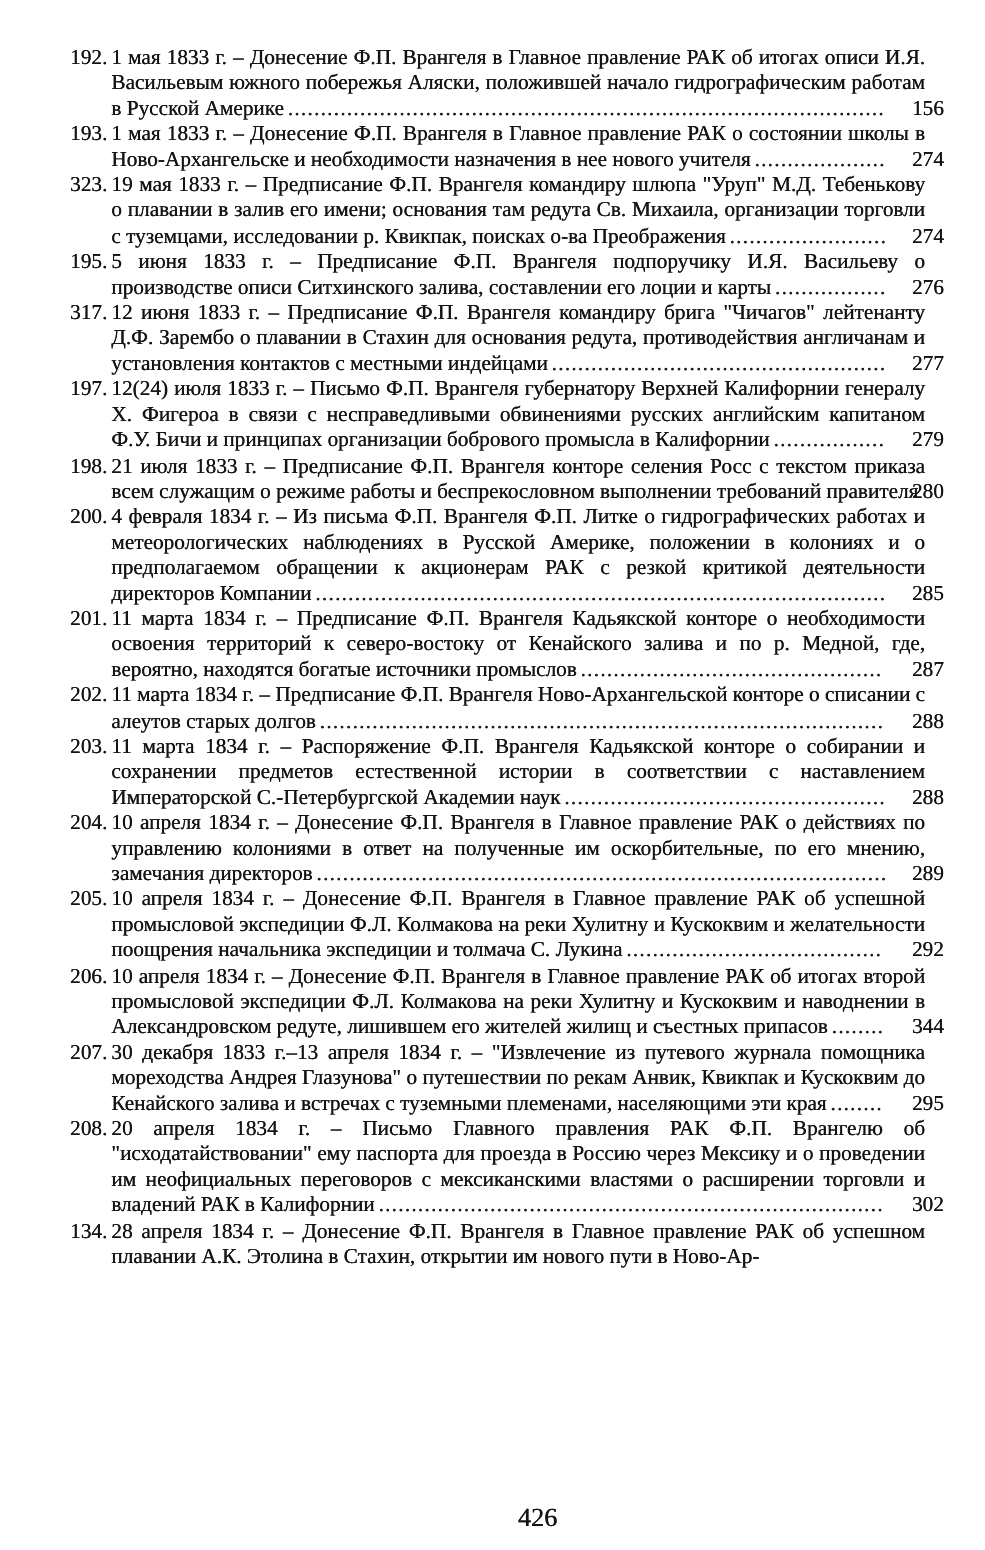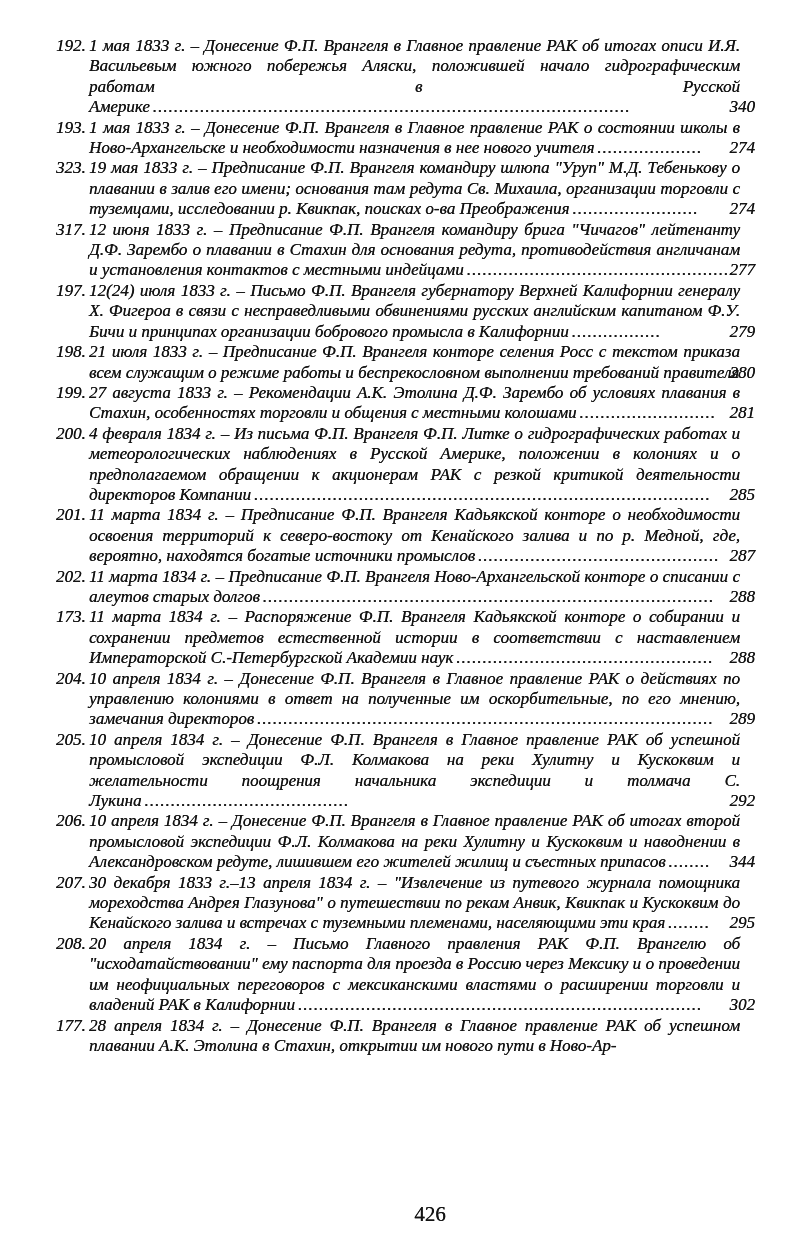--- a/index.html
+++ b/index.html
@@ -16,21 +16,20 @@
     color: #141414;
   }
   .toc {
     position: absolute;
     left: 56px;
     top: 36px;
     width: 684px;
     font-size: 17px;
     line-height: 20.4px;
     text-shadow: 0.25px 0 0 currentColor; 
-    font-style: italic;
   }
   .entry {
     position: relative;
     text-align: justify;
     padding-left: 33px;
     text-indent: -33px;
     margin: 0;
   }
   .num {
     display: inline-block;
@@ -59,32 +58,32 @@
     font-size: 21px;
     line-height: 20px;
     text-shadow: 0.25px 0 0 currentColor;
     padding-left: 36px;
   }
 </style>
 </head>
 <body>
 
 <div class="toc">
-  <div class="entry"><span class="num">192.</span><span>1 мая 1833 г. – Донесение Ф.П. Врангеля в Главное правление РАК об итогах описи И.Я. Васильевым южного побережья Аляски, положившей начало гидрографическим работам в Русской Америке</span><span class="dots">...........................................................................................</span><span class="pagenum">340</span></div>
+  <div class="entry"><span class="num">192.</span><span>1 мая 1833 г. – Донесение Ф.П. Врангеля в Главное правление РАК об итогах описи И.Я. Васильевым южного побережья Аляски, положившей начало гидрографическим работам в Русской Америке</span><span class="dots">...........................................................................................</span><span class="pagenum">156</span></div>
   <div class="entry"><span class="num">193.</span><span>1 мая 1833 г. – Донесение Ф.П. Врангеля в Главное правление РАК о состоянии школы в Ново-Архангельске и необходимости назначения в нее нового учителя</span><span class="dots">....................</span><span class="pagenum">274</span></div>
   <div class="entry"><span class="num">323.</span><span>19 мая 1833 г. – Предписание Ф.П. Врангеля командиру шлюпа "Уруп" М.Д. Тебенькову о плавании в залив его имени; основания там редута Св. Михаила, организации торговли с туземцами, исследовании р. Квикпак, поисках о-ва Преображения</span><span class="dots">........................</span><span class="pagenum">274</span></div>
+  <div class="entry"><span class="num">195.</span><span>5 июня 1833 г. – Предписание Ф.П. Врангеля подпоручику И.Я. Васильеву о производстве описи Ситхинского залива, составлении его лоции и карты</span><span class="dots">.................</span><span class="pagenum">276</span></div>
   <div class="entry"><span class="num">317.</span><span>12 июня 1833 г. – Предписание Ф.П. Врангеля командиру брига "Чичагов" лейтенанту Д.Ф. Зарембо о плавании в Стахин для основания редута, противодействия англичанам и установления контактов с местными индейцами</span><span class="dots">...................................................</span><span class="pagenum">277</span></div>
   <div class="entry"><span class="num">197.</span><span>12(24) июля 1833 г. – Письмо Ф.П. Врангеля губернатору Верхней Калифорнии генералу Х. Фигероа в связи с несправедливыми обвинениями русских английским капитаном Ф.У. Бичи и принципах организации бобрового промысла в Калифорнии</span><span class="dots">.................</span><span class="pagenum">279</span></div>
   <div class="entry"><span class="num">198.</span><span>21 июля 1833 г. – Предписание Ф.П. Врангеля конторе селения Росс с текстом приказа всем служащим о режиме работы и беспрекословном выполнении требований правителя</span><span class="dots"></span><span class="pagenum">280</span></div>
-  <div class="entry"><span class="num">199.</span><span>27 августа 1833 г. – Рекомендации А.К. Этолина Д.Ф. Зарембо об условиях плавания в Стахин, особенностях торговли и общения с местными колошами</span><span class="dots">..........................</span><span class="pagenum">281</span></div>
   <div class="entry"><span class="num">200.</span><span>4 февраля 1834 г. – Из письма Ф.П. Врангеля Ф.П. Литке о гидрографических работах и метеорологических наблюдениях в Русской Америке, положении в колониях и о предполагаемом обращении к акционерам РАК с резкой критикой деятельности директоров Компании</span><span class="dots">.......................................................................................</span><span class="pagenum">285</span></div>
   <div class="entry"><span class="num">201.</span><span>11 марта 1834 г. – Предписание Ф.П. Врангеля Кадьякской конторе о необходимости освоения территорий к северо-востоку от Кенайского залива и по р. Медной, где, вероятно, находятся богатые источники промыслов</span><span class="dots">..............................................</span><span class="pagenum">287</span></div>
   <div class="entry"><span class="num">202.</span><span>11 марта 1834 г. – Предписание Ф.П. Врангеля Ново-Архангельской конторе о списании с алеутов старых долгов</span><span class="dots">......................................................................................</span><span class="pagenum">288</span></div>
-  <div class="entry"><span class="num">173.</span><span>11 марта 1834 г. – Распоряжение Ф.П. Врангеля Кадьякской конторе о собирании и сохранении предметов естественной истории в соответствии с наставлением Императорской С.-Петербургской Академии наук</span><span class="dots">.................................................</span><span class="pagenum">288</span></div>
+  <div class="entry"><span class="num">203.</span><span>11 марта 1834 г. – Распоряжение Ф.П. Врангеля Кадьякской конторе о собирании и сохранении предметов естественной истории в соответствии с наставлением Императорской С.-Петербургской Академии наук</span><span class="dots">.................................................</span><span class="pagenum">288</span></div>
   <div class="entry"><span class="num">204.</span><span>10 апреля 1834 г. – Донесение Ф.П. Врангеля в Главное правление РАК о действиях по управлению колониями в ответ на полученные им оскорбительные, по его мнению, замечания директоров</span><span class="dots">.......................................................................................</span><span class="pagenum">289</span></div>
   <div class="entry"><span class="num">205.</span><span>10 апреля 1834 г. – Донесение Ф.П. Врангеля в Главное правление РАК об успешной промысловой экспедиции Ф.Л. Колмакова на реки Хулитну и Кускоквим и желательности поощрения начальника экспедиции и толмача С. Лукина</span><span class="dots">.......................................</span><span class="pagenum">292</span></div>
   <div class="entry"><span class="num">206.</span><span>10 апреля 1834 г. – Донесение Ф.П. Врангеля в Главное правление РАК об итогах второй промысловой экспедиции Ф.Л. Колмакова на реки Хулитну и Кускоквим и наводнении в Александровском редуте, лишившем его жителей жилищ и съестных припасов</span><span class="dots">........</span><span class="pagenum">344</span></div>
   <div class="entry"><span class="num">207.</span><span>30 декабря 1833 г.–13 апреля 1834 г. – "Извлечение из путевого журнала помощника мореходства Андрея Глазунова" о путешествии по рекам Анвик, Квикпак и Кускоквим до Кенайского залива и встречах с туземными племенами, населяющими эти края</span><span class="dots">........</span><span class="pagenum">295</span></div>
   <div class="entry"><span class="num">208.</span><span>20 апреля 1834 г. – Письмо Главного правления РАК Ф.П. Врангелю об "исходатайствовании" ему паспорта для проезда в Россию через Мексику и о проведении им неофициальных переговоров с мексиканскими властями о расширении торговли и владений РАК в Калифорнии</span><span class="dots">.............................................................................</span><span class="pagenum">302</span></div>
-  <div class="entry"><span class="num">177.</span><span>28 апреля 1834 г. – Донесение Ф.П. Врангеля в Главное правление РАК об успешном плавании А.К. Этолина в Стахин, открытии им нового пути в Ново-Ар-</span><span class="dots"></span><span class="pagenum"></span></div>
+  <div class="entry"><span class="num">134.</span><span>28 апреля 1834 г. – Донесение Ф.П. Врангеля в Главное правление РАК об успешном плавании А.К. Этолина в Стахин, открытии им нового пути в Ново-Ар-</span><span class="dots"></span><span class="pagenum"></span></div>
 </div>
 
 <div class="footer">426</div>
 
 </body></html>

